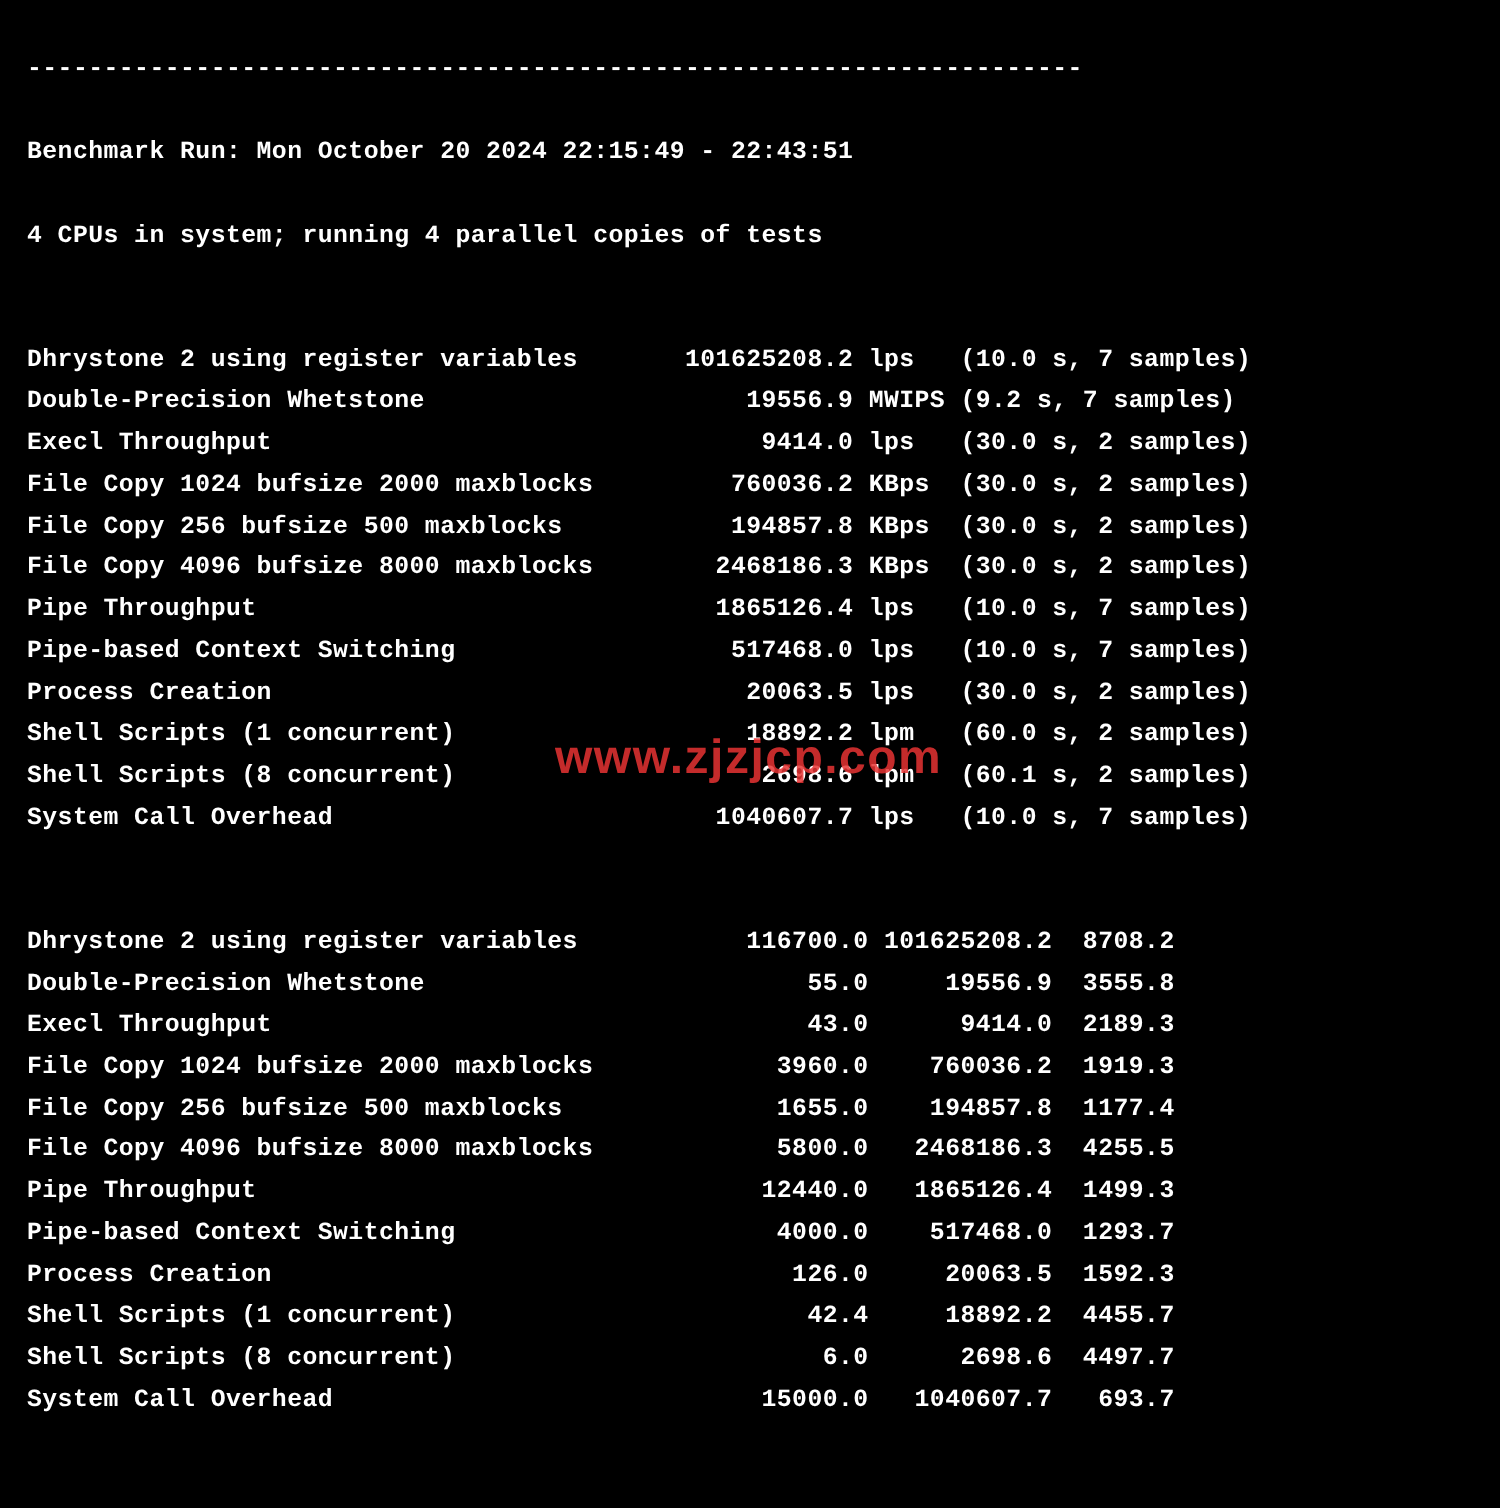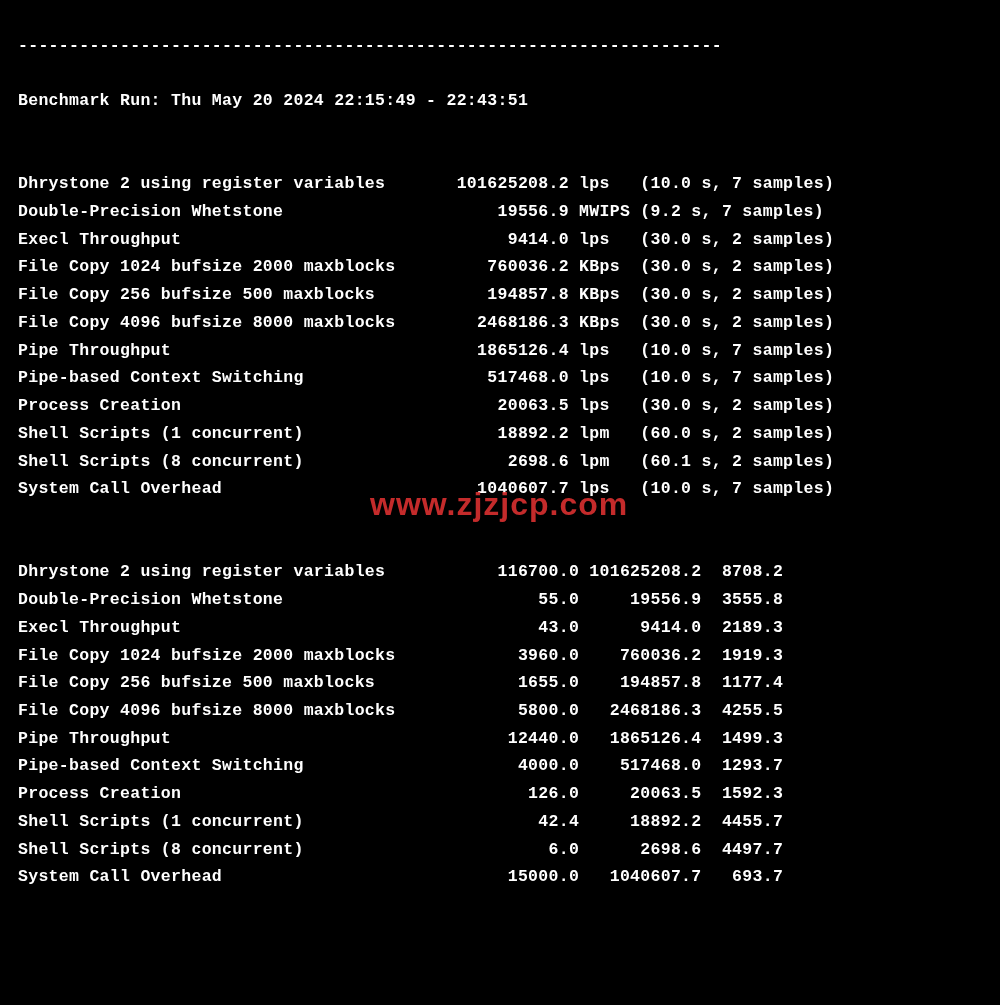--- a/index.html
+++ b/index.html
@@ -32,21 +32,22 @@
     letter-spacing: 1px;
     pointer-events: none;
   }
   .line { display: block; }
 </style>
 </head>
 <body>
 
 <div class="terminal">
 <span class="line">---------------------------------------------------------------------</span>
-<span class="line">Benchmark Run: Thu May 20 2024 22:15:49 - 22:43:51</span>
+<span class="line">Benchmark Run: Mon October 20 2024 22:15:49 - 22:43:51</span>
+<span class="line">4 CPUs in system; running 4 parallel copies of tests</span>
 <span class="line"></span>
 <div id="results-block">Dhrystone 2 using register variables       101625208.2 lps   (10.0 s, 7 samples)
 Double-Precision Whetstone                     19556.9 MWIPS (9.2 s, 7 samples)
 Execl Throughput                                9414.0 lps   (30.0 s, 2 samples)
 File Copy 1024 bufsize 2000 maxblocks         760036.2 KBps  (30.0 s, 2 samples)
 File Copy 256 bufsize 500 maxblocks           194857.8 KBps  (30.0 s, 2 samples)
 File Copy 4096 bufsize 8000 maxblocks        2468186.3 KBps  (30.0 s, 2 samples)
 Pipe Throughput                              1865126.4 lps   (10.0 s, 7 samples)
 Pipe-based Context Switching                  517468.0 lps   (10.0 s, 7 samples)
 Process Creation                               20063.5 lps   (30.0 s, 2 samples)

